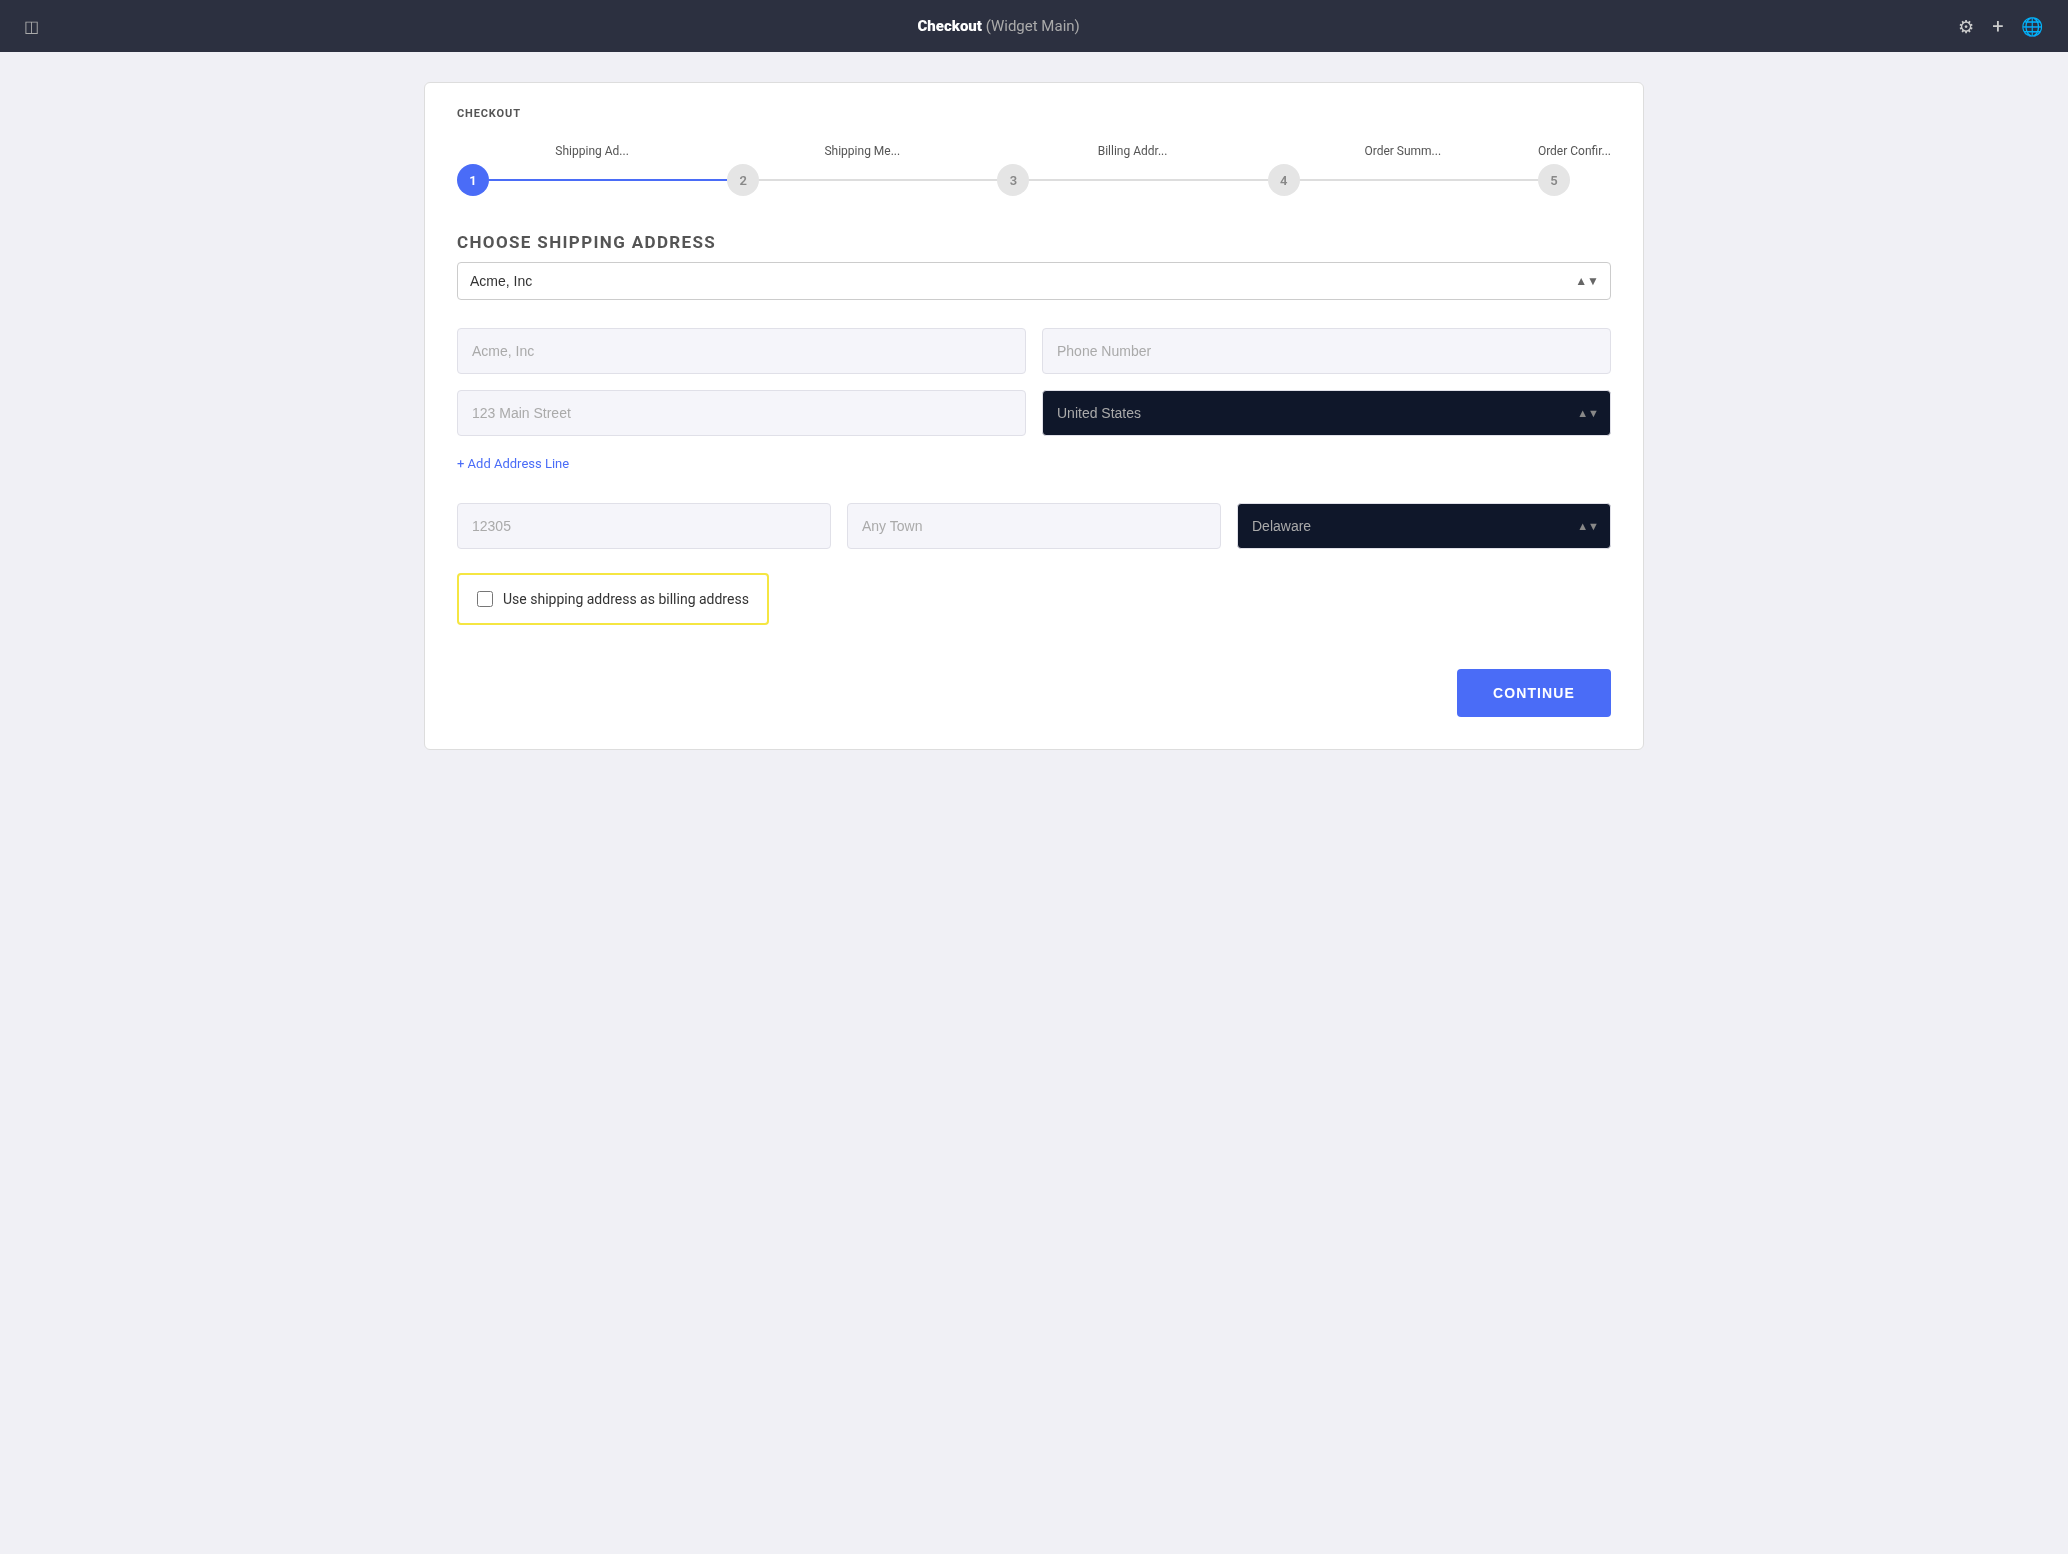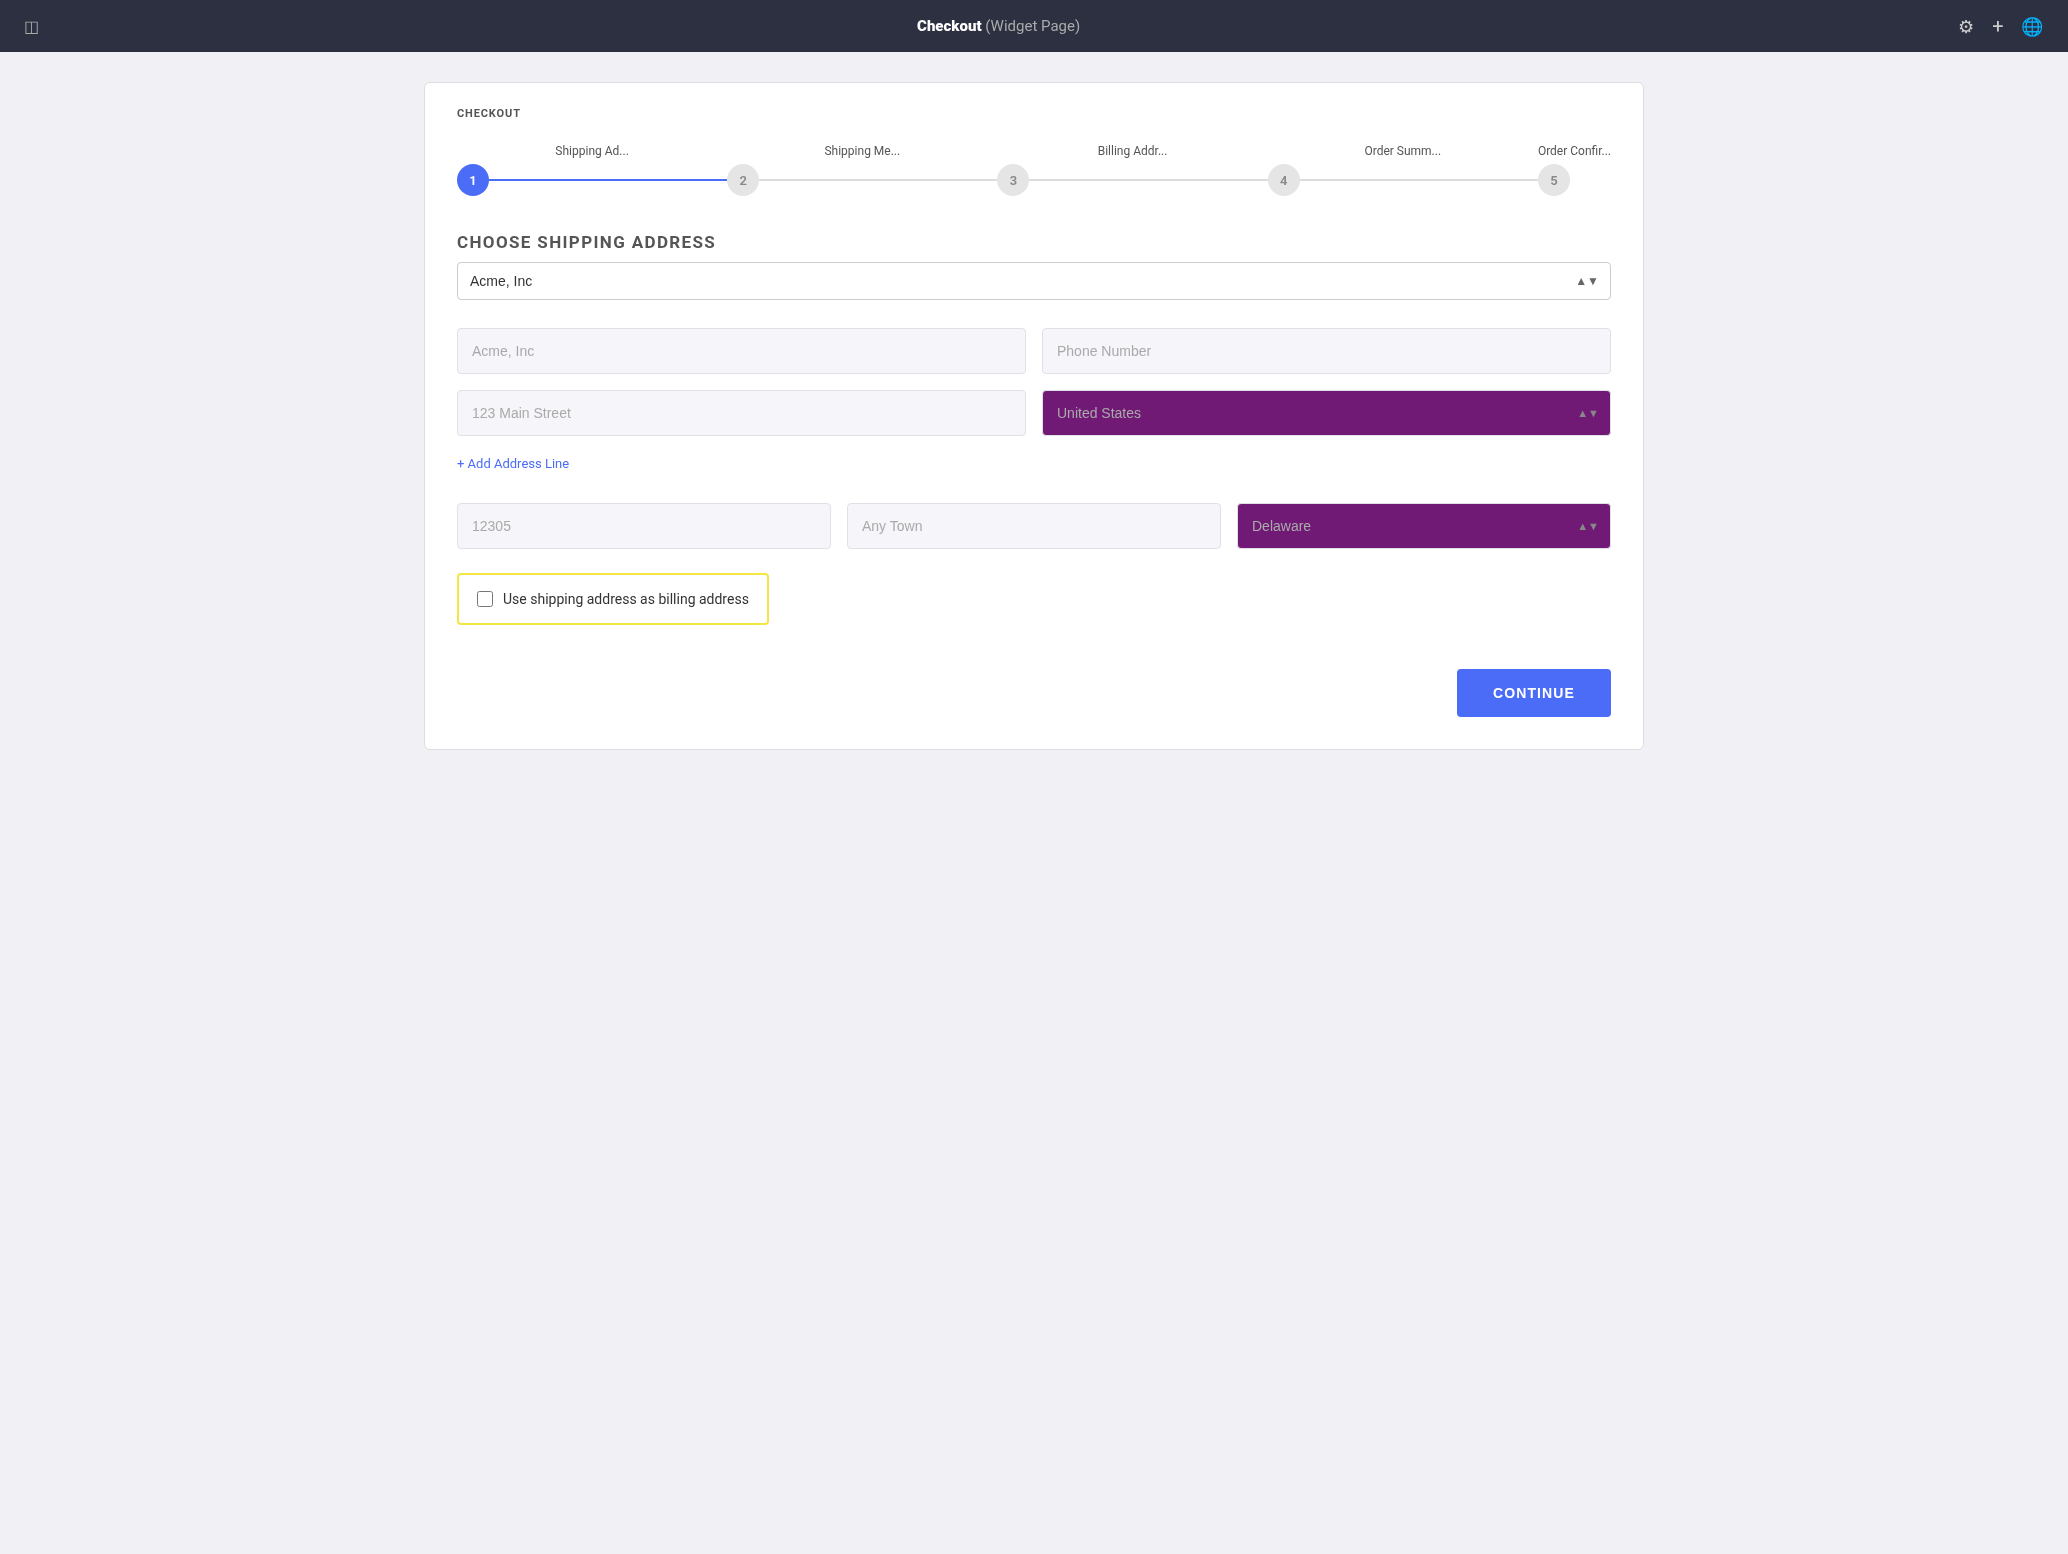--- a/index.html
+++ b/index.html
@@ -186,21 +186,21 @@
     .form-input::placeholder {
       color: #aaa;
     }
     .form-select {
       width: 100%;
       padding: 14px 36px 14px 14px;
       border: 1px solid #e0e0e8;
       border-radius: 4px;
       font-size: 14px;
       color: #aaa;
-      background: #701a75;
+      background: #0f172a;
       appearance: none;
       cursor: pointer;
     }
     .select-field-wrap {
       position: relative;
     }
     .select-field-wrap .arrow {
       position: absolute;
       right: 12px;
       top: 50%;
@@ -263,21 +263,21 @@
   </style>
 </head>
 <body>
 
 <div class="topbar">
   <div class="topbar-left">
     <span style="font-size:16px; color:#aaa; cursor:pointer;">◫</span>
   </div>
   <div class="topbar-center">
     <strong>Checkout</strong>
-    <span class="subtitle">(Widget Page)</span>
+    <span class="subtitle">(Widget Main)</span>
   </div>
   <div class="topbar-right">
     <span style="cursor:pointer;">⚙</span>
     <span style="cursor:pointer; font-size:20px;">+</span>
     <span style="cursor:pointer;">🌐</span>
   </div>
 </div>
 
 <div class="page-wrapper">
   <div class="card">

